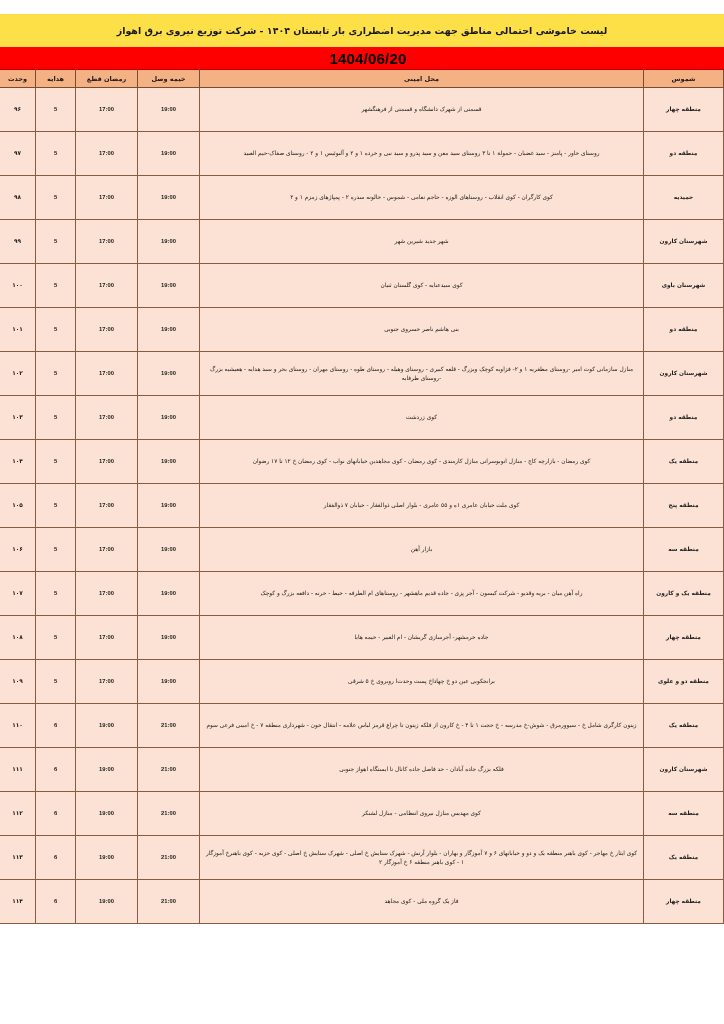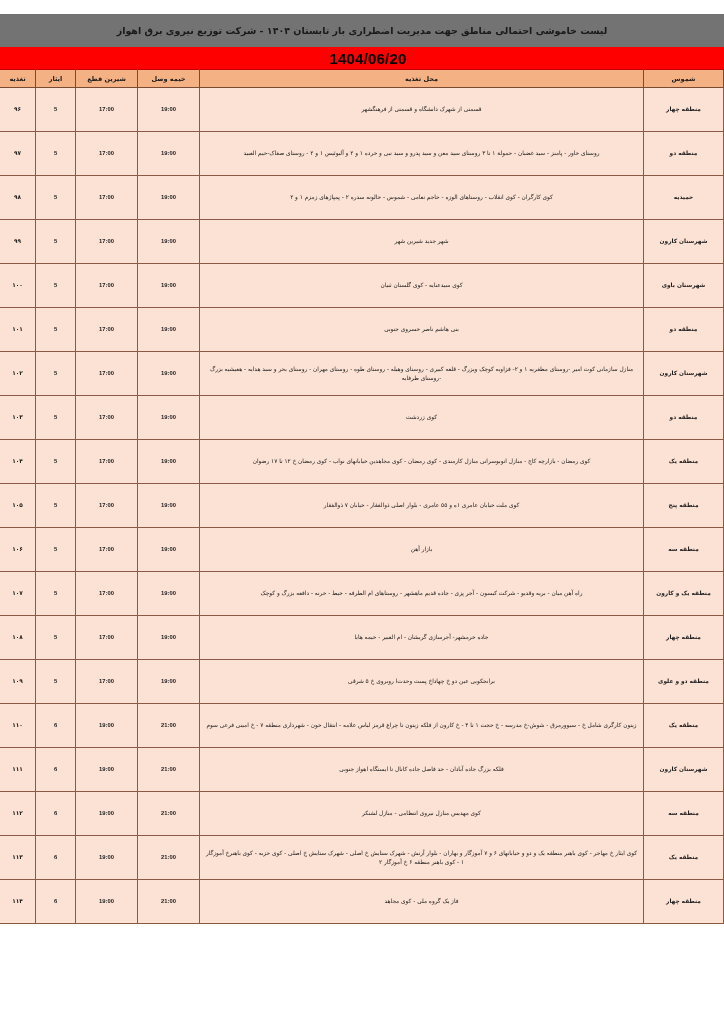--- a/index.html
+++ b/index.html
@@ -20,21 +20,21 @@
   .page {
     width: 724px;
     height: 1024px;
     background: #ffffff;
     position: relative;
     padding-top: 14px;
   }
 
   
   .title-banner {
-    background: #737373;
+    background: #fde047;
     height: 33px;
     display: flex;
     align-items: center;
     justify-content: center;
     border: 0;
   }
   .title-banner .title-text {
     font-size: 9.5px;
     font-weight: bold;
     color: #1a1a1a;
@@ -142,25 +142,25 @@
       <col class="c-zone">
       <col class="c-loc">
       <col class="c-conn">
       <col class="c-cut">
       <col class="c-block">
       <col class="c-radif">
     </colgroup>
     <thead>
       <tr>
         <th>شموس</th>
-        <th>محل تغذیه</th>
+        <th>محل امینی</th>
         <th>خیمه وصل</th>
-        <th>شیرین قطع</th>
-        <th>ایثار</th>
-        <th>تغذیه</th>
+        <th>رمضان قطع</th>
+        <th>هدایه</th>
+        <th>وحدت</th>
       </tr>
     </thead>
     <tbody id="table-body">
         <tr>
           <td class="cell-zone">منطقه چهار</td>
           <td class="cell-loc">قسمتی از شهرک دانشگاه و قسمتی از فرهنگشهر</td>
           <td class="cell-time">19:00</td>
           <td class="cell-time">17:00</td>
           <td class="cell-block">5</td>
           <td class="cell-radif">۹۶</td>

